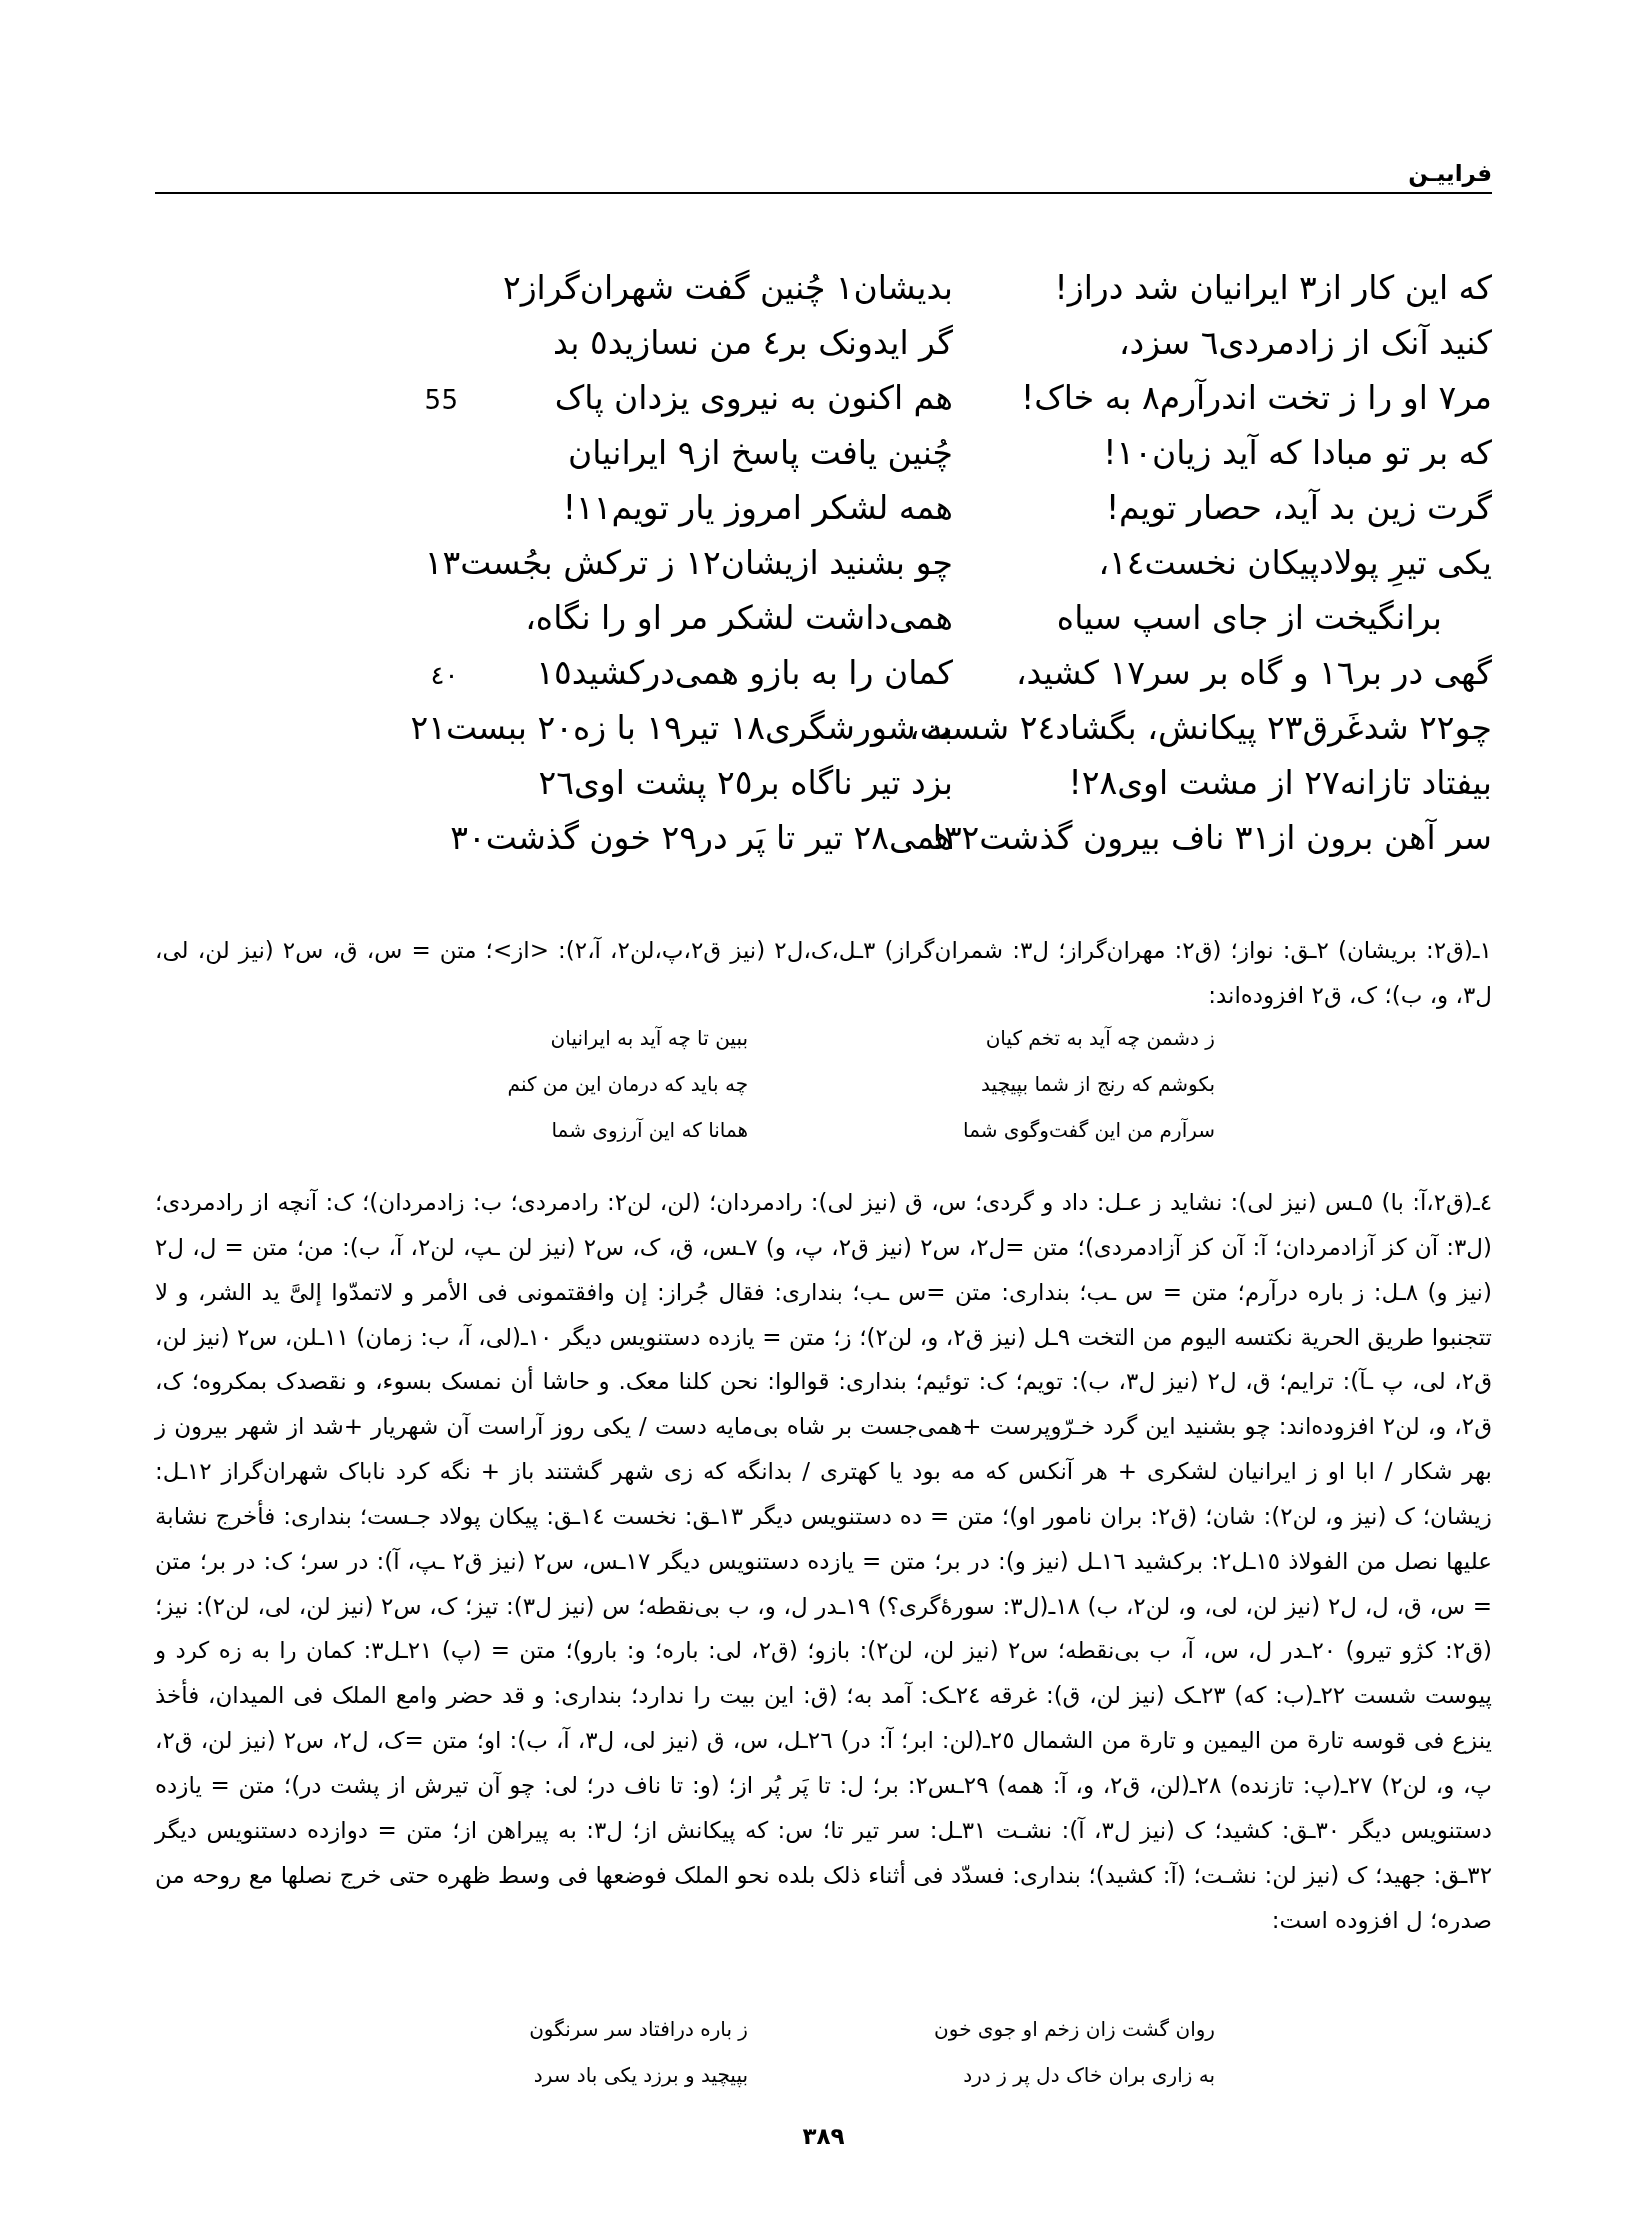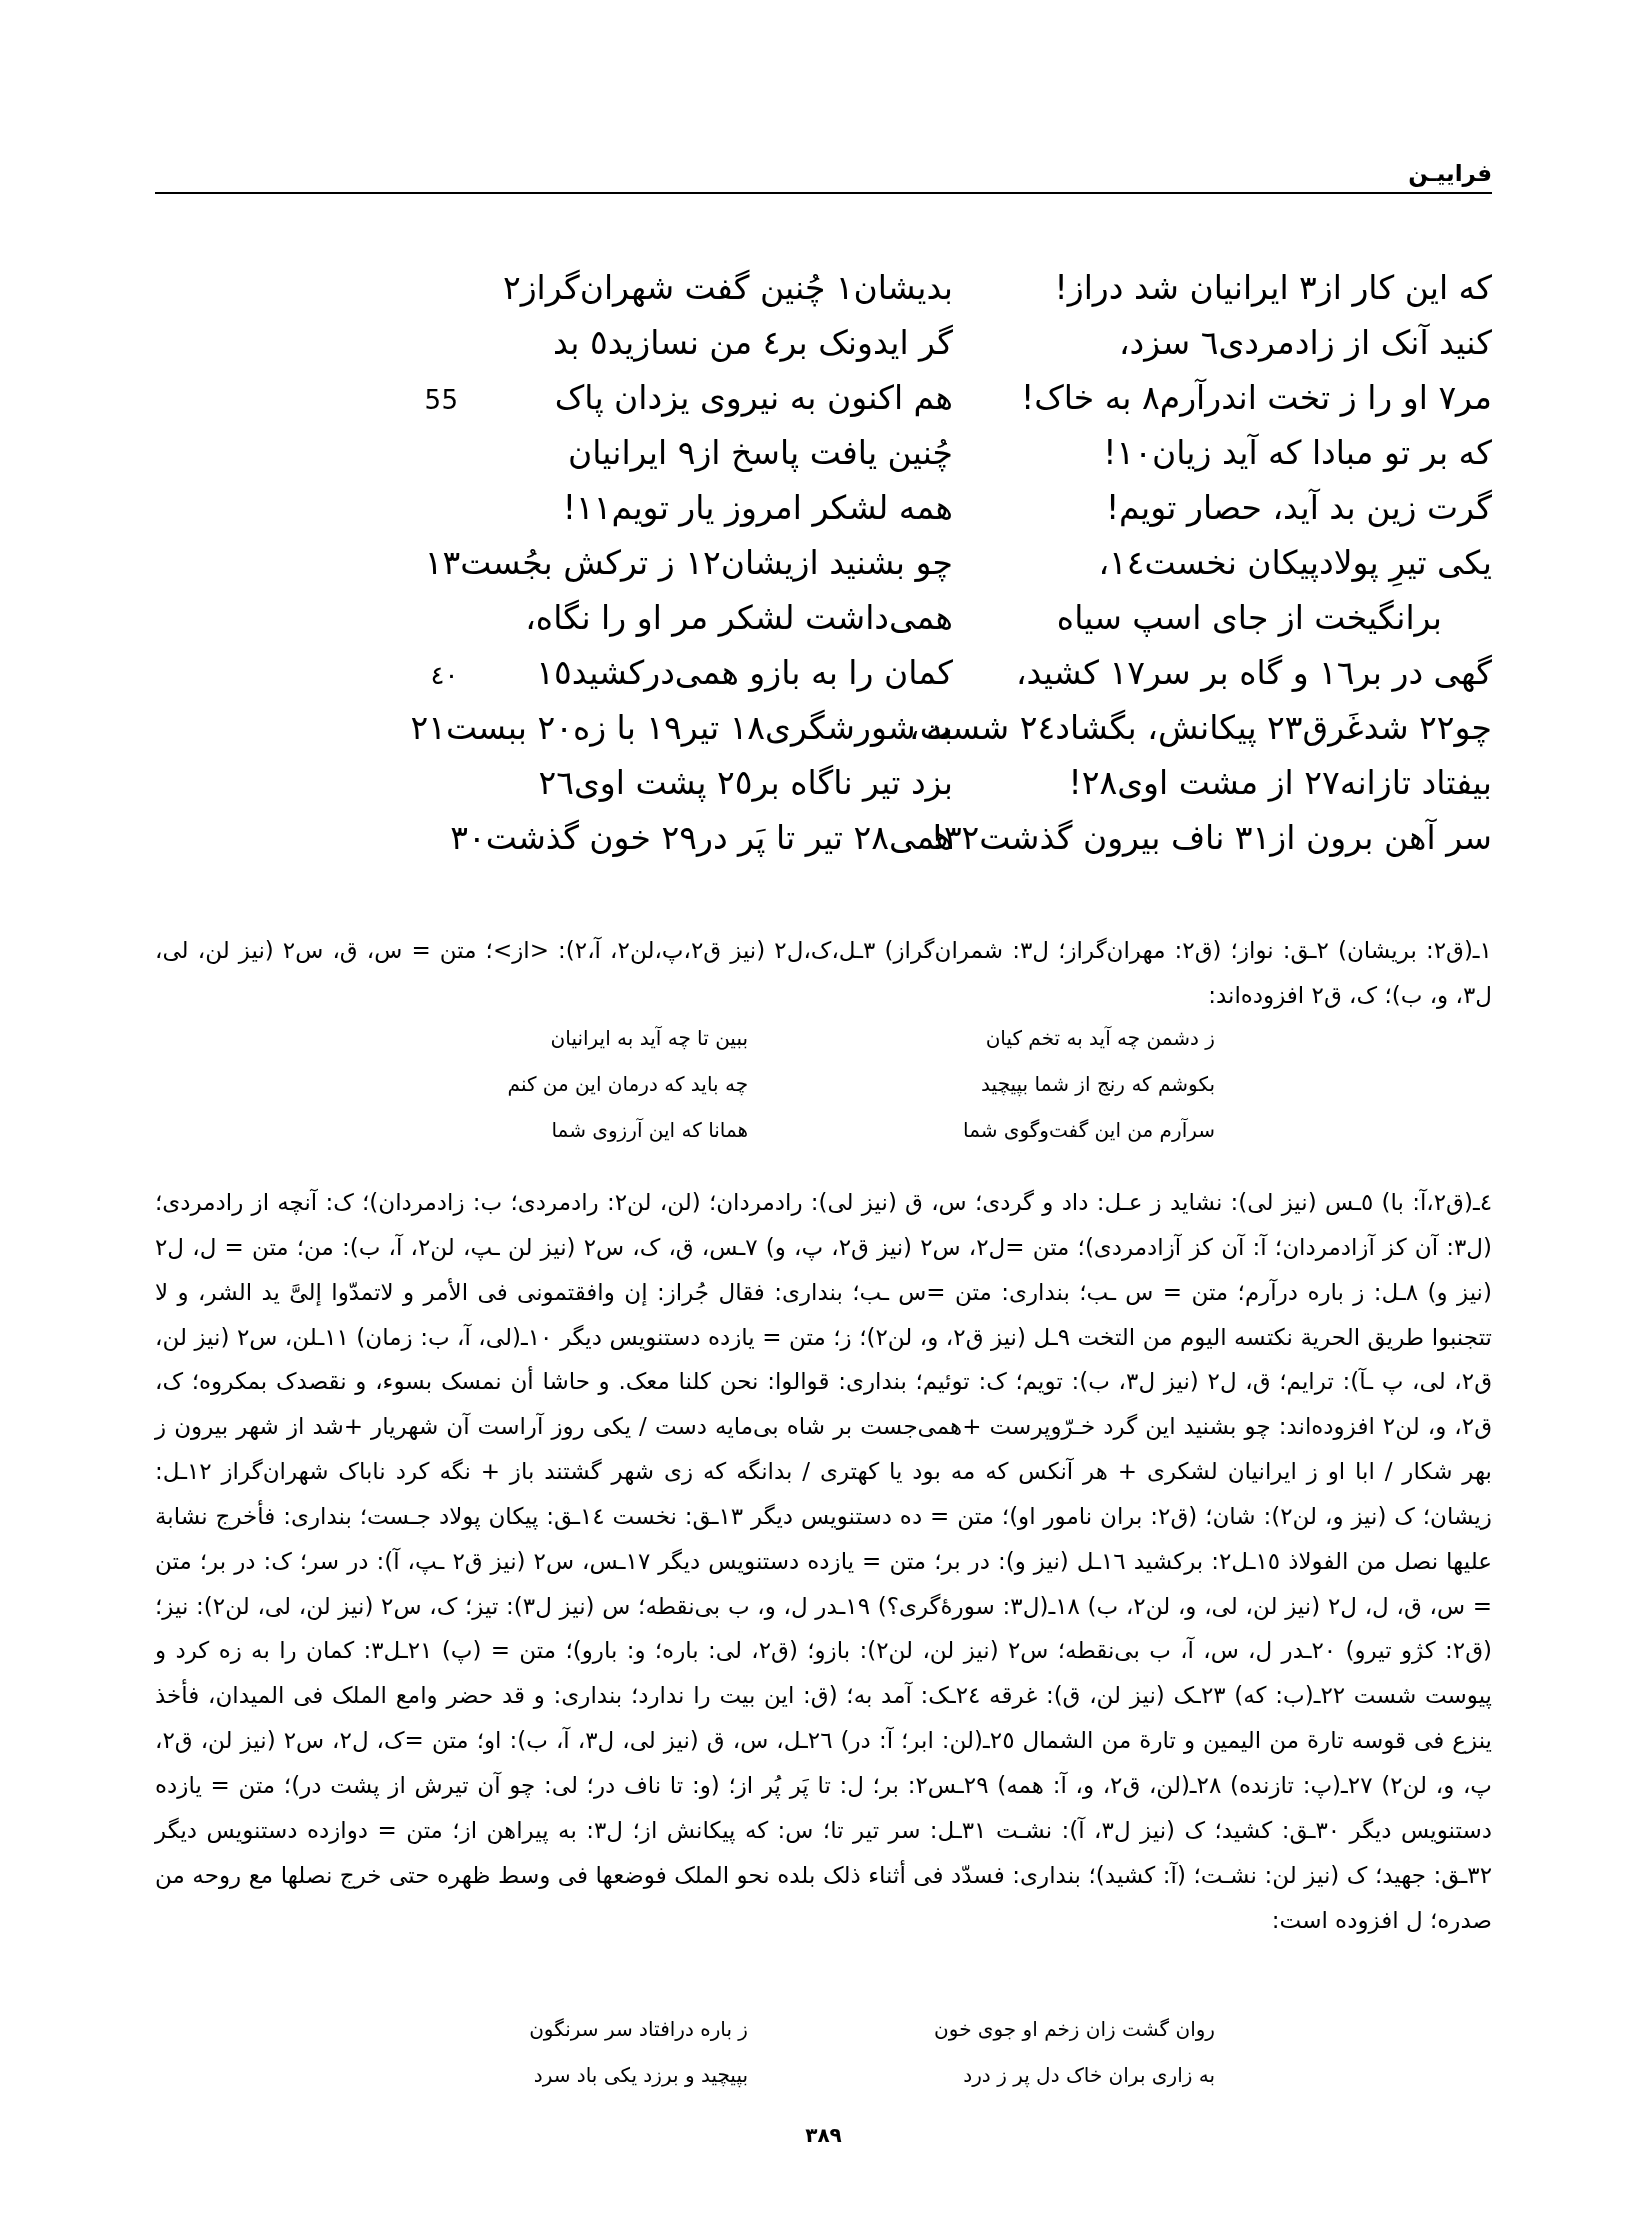--- a/index.html
+++ b/index.html
@@ -112,21 +112,21 @@
   .qh.a { width: 434px; margin-right: 277px; }
   .qh.b { width: 434px; margin-right: 33px; }
 
   
   .folio {
     position: absolute;
     top: 2123px;
     right: 0;
     left: 0;
     text-align: center;
-    font-size: 20px;
+    font-size: 23px;
     font-weight: bold;
     letter-spacing: 0.9px;
   }
 </style>
 </head>
 <body>
 
 <div class="page">
 
   <div class="runhead-wrap">

